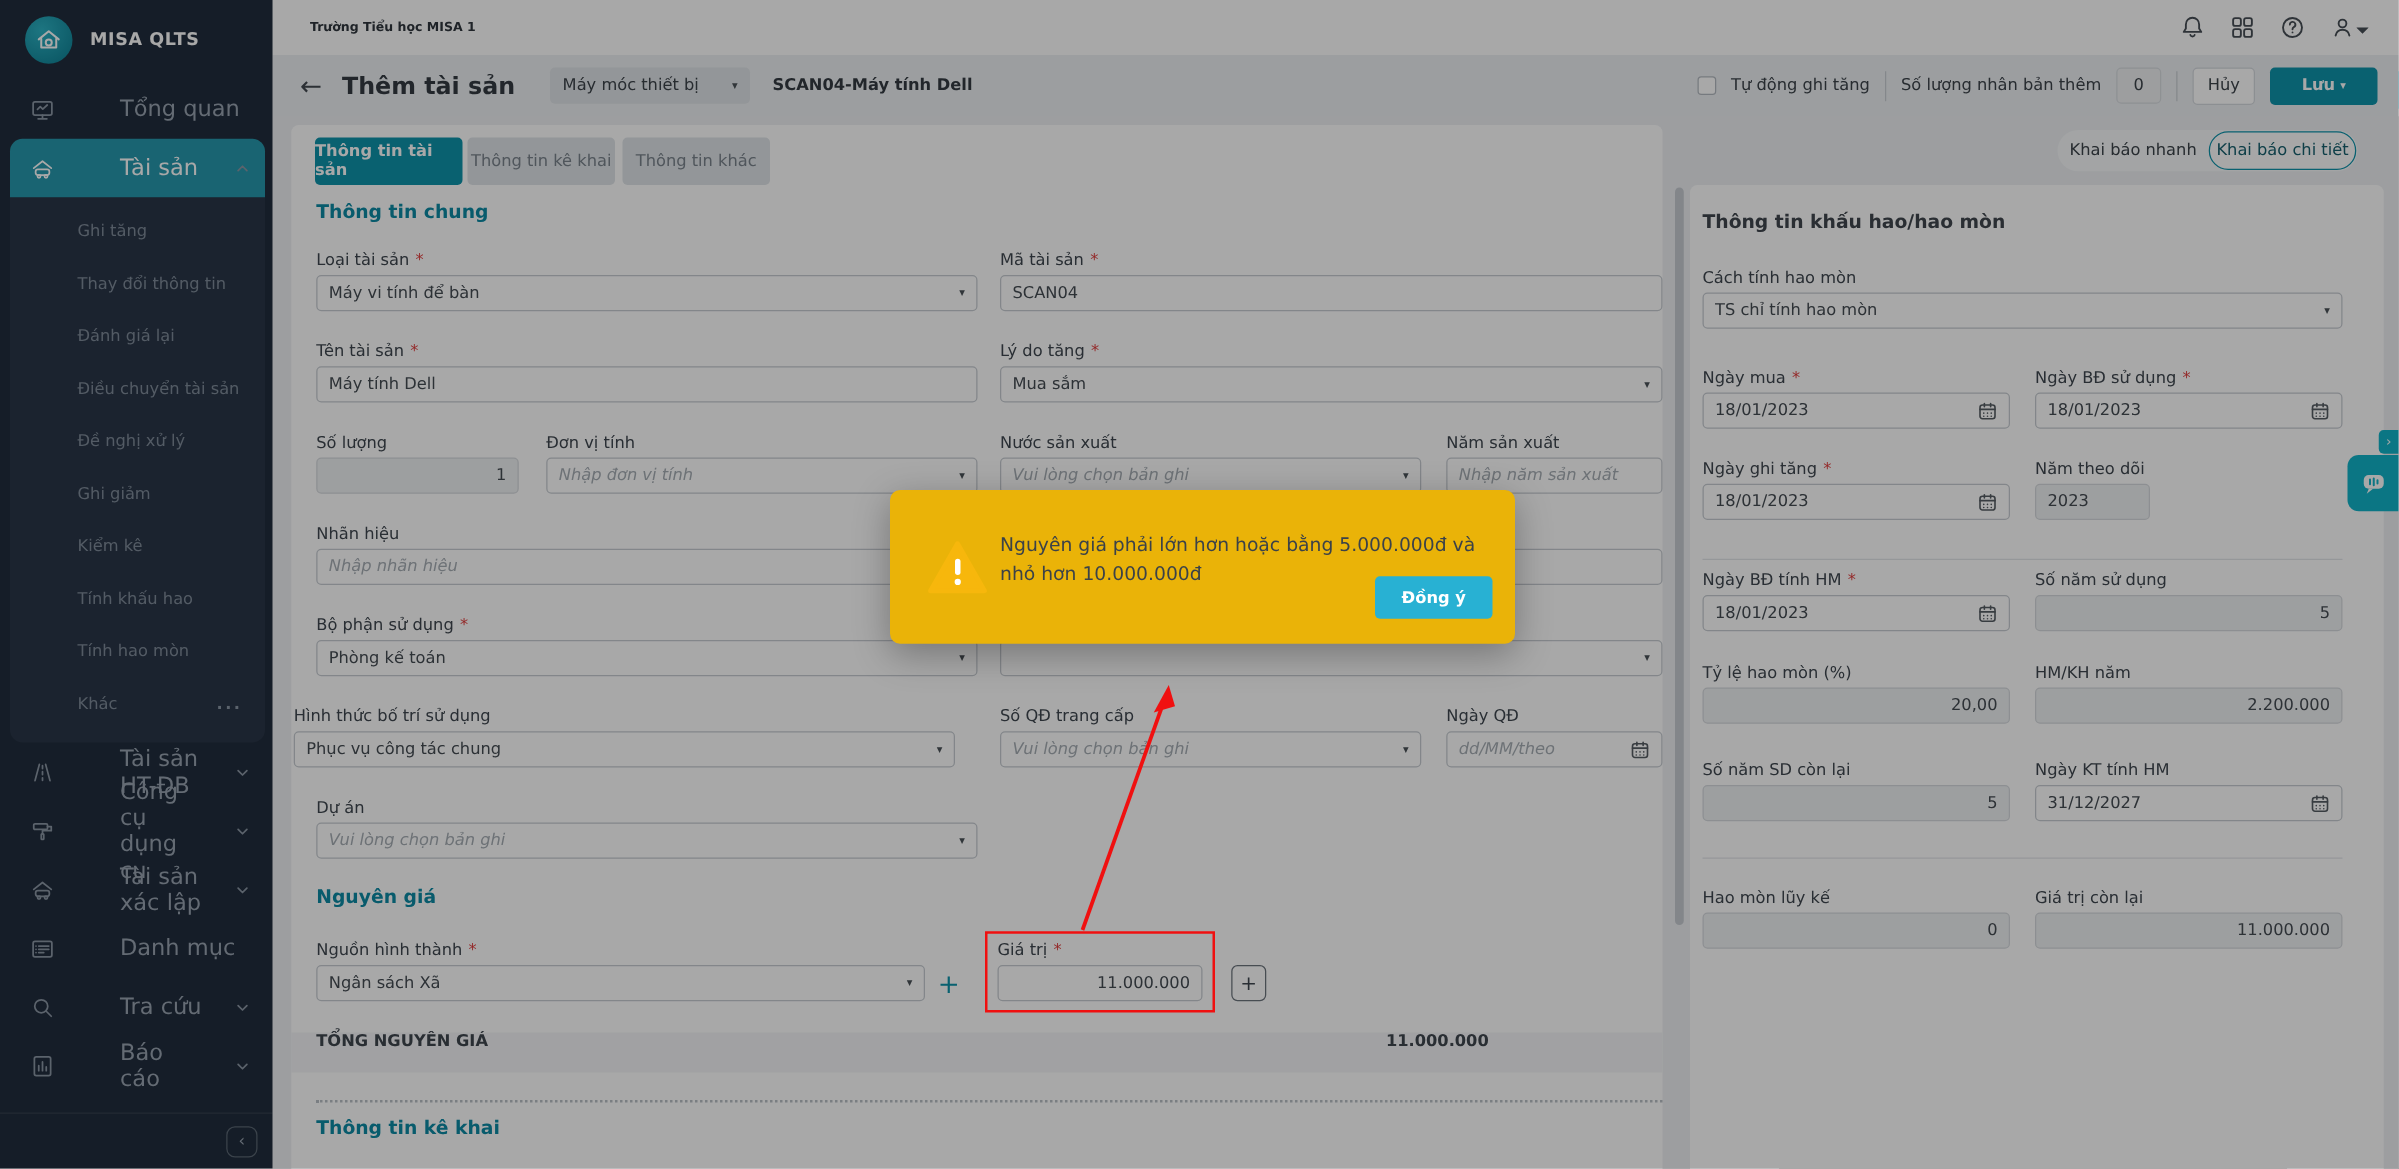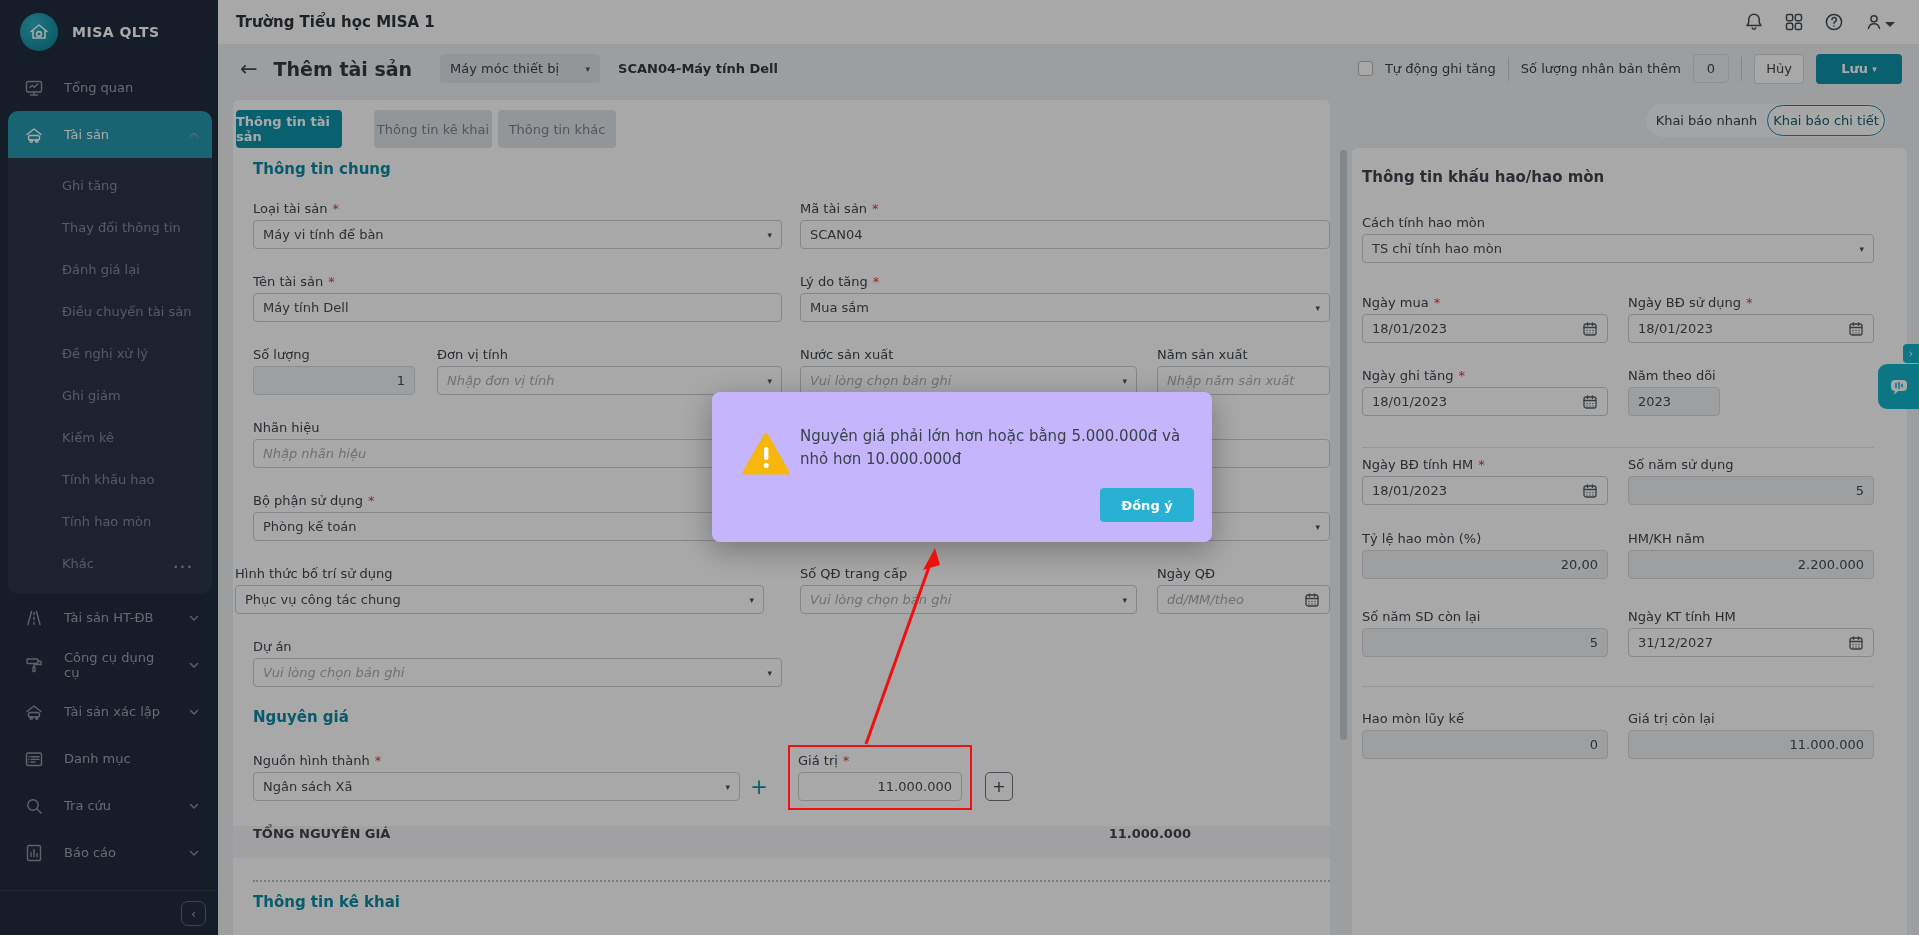--- a/index.html
+++ b/index.html
@@ -6,37 +6,37 @@
   *{box-sizing:border-box;font-family:"DejaVu Sans","Liberation Sans",sans-serif;}
   #app{position:relative;width:1919px;height:935px;background:#eef0f3;overflow:hidden;}
 
   
   #sidebar{position:absolute;left:0;top:0;width:218px;height:935px;background:#212d3d;color:#98a3b0;z-index:5;}
   #logo{height:64px;display:flex;align-items:center;padding-left:20px;gap:14px;}
   #logo .badge{width:38px;height:38px;border-radius:50%;background:radial-gradient(circle at 35% 30%,#2db3c4,#0d7e93);display:flex;align-items:center;justify-content:center;}
   #logo .brand{color:#fff;font-size:14px;font-weight:bold;letter-spacing:.5px;}
   .sitem{height:47px;display:flex;align-items:center;margin:0 6px 0 8px;padding:0 12px 0 16px;gap:20px;border-radius:8px;cursor:pointer;}
   .sitem .icn{width:20px;height:20px;color:#8b96a4;flex:0 0 20px;}
-  .sitem .lbl{flex:1;font-size:13px;}
+  .sitem .lbl{flex:1;font-size:18px;margin-left:32px;}
   .sitem.active{background:#2798ad;color:#fff;border-radius:10px 10px 0 0;}
   .sitem.active .icn{color:#fff;}
   .subwrap{margin:0 6px 0 8px;background:#2a3648;border-radius:0 0 10px 10px;padding:6px 0 10px 0;}
   .ssub{height:42px;display:flex;align-items:center;padding:0 18px 0 54px;font-size:13px;color:#7f8b99;cursor:pointer;}
   .ssub .lbl{flex:1;}
   .chev{width:12px;height:12px;color:#8b96a4;}
   .chev.up svg{transform:rotate(180deg);}
   .dots{color:#8b96a4;letter-spacing:2px;font-weight:bold;}
   #side-divider{position:absolute;left:0;right:0;bottom:44px;border-top:1px solid rgba(255,255,255,.09);}
   #collapse-btn{position:absolute;right:12px;bottom:9px;width:25px;height:25px;border:1px solid #5a6673;border-radius:7px;color:#9aa5b2;display:flex;align-items:center;justify-content:center;font-size:13px;cursor:pointer;}
   svg{display:block}
   .icn svg,.chev svg{width:100%;height:100%;stroke:currentColor;fill:none;stroke-width:1.4;stroke-linecap:round;stroke-linejoin:round;}
 
   
   #topbar{position:absolute;left:218px;top:0;right:0;height:44px;background:#fff;display:flex;align-items:center;z-index:4;}
-  #topbar .title{margin-left:18px;font-size:15px;font-weight:bold;color:#2f363d;}
+  #topbar .title{margin-left:30px;font-size:10px;font-weight:bold;color:#2f363d;}
   #topbar .spacer{flex:1;}
   .tico{width:22px;height:22px;margin-right:18px;color:#474e55;cursor:pointer;}
   .tico svg{width:22px;height:22px;stroke:currentColor;fill:none;stroke-width:1.5;stroke-linecap:round;stroke-linejoin:round;}
   #user-caret{width:10px;height:10px;margin:6px 24px 0 -8px;color:#474e55;cursor:pointer;}
   #user-caret svg{width:10px;height:10px;fill:currentColor;stroke:none;}
 
   
   #header2{position:absolute;left:218px;top:44px;right:0;height:49px;background:#edf0f3;display:flex;align-items:center;z-index:4;}
   #back{margin-left:22px;font-size:21px;color:#434a51;cursor:pointer;}
   #page-title{margin-left:16px;font-size:19px;font-weight:bold;color:#343b42;}
@@ -92,21 +92,21 @@
   
   #panel-title{position:absolute;left:1362px;top:168px;font-size:15px;font-weight:bold;color:#40474e;z-index:2;}
   .pdiv{position:absolute;left:1362px;width:512px;border-top:1px solid #e3e6e9;z-index:2;}
 
   
   #expand-tab{position:absolute;right:0;top:344px;width:16px;height:19px;background:#12b4c8;border-radius:4px 0 0 4px;color:#fff;font-size:11px;display:flex;align-items:center;justify-content:center;z-index:3;cursor:pointer;}
   #chat-widget{position:absolute;right:0;top:364px;width:41px;height:45px;background:#12b4c8;border-radius:9px 0 0 9px;display:flex;align-items:center;justify-content:center;z-index:3;cursor:pointer;}
 
   
   #overlay{position:absolute;inset:0;background:rgba(0,0,0,.34);z-index:50;}
-  #modal{position:absolute;left:712px;top:392px;width:500px;height:150px;background:#c4b5fd;border-radius:8px;box-shadow:0 8px 30px rgba(0,0,0,.3);z-index:60;}
+  #modal{position:absolute;left:712px;top:392px;width:500px;height:123px;background:#eab308;border-radius:8px;box-shadow:0 8px 30px rgba(0,0,0,.3);z-index:60;}
   #modal .warn{position:absolute;left:30px;top:40px;width:48px;height:44px;}
   #modal .msg{position:absolute;left:88px;top:33px;width:390px;font-size:15px;line-height:23px;color:#3b4249;}
   #ok-btn{position:absolute;right:18px;bottom:20px;width:94px;height:34px;background:#28b1d3;border-radius:4px;display:flex;align-items:center;justify-content:center;font-size:13px;font-weight:bold;color:#fff;cursor:pointer;}
   #red-box{position:absolute;left:788px;top:745px;width:184px;height:65px;border:2px solid #f01010;z-index:70;pointer-events:none;}
   #arrow-svg{position:absolute;inset:0;z-index:70;pointer-events:none;}
 </style>
 </head>
 <body>
 
 <div id="app">
@@ -331,21 +331,21 @@
         <span class="caret">▾</span>
       </span>
     </span>
   </div>
   <div id="edge-tab"></div>
 
   <div id="main-card"></div>
   <div id="panel-card"></div>
   <div id="scroll-thumb"></div>
 
-  <div class="tab active" style="left:236px;width:106px">Thông tin tài sản</div>
+  <div class="tab active" style="left:252px;width:118px">Thông tin tài sản</div>
   <div class="tab idle" style="left:374px;width:118px">Thông tin kê khai</div>
   <div class="tab idle" style="left:498px;width:118px">Thông tin khác</div>
 
   <div id="view-toggle">
     <span id="view-quick">Khai báo nhanh</span>
     <span id="view-detail">Khai báo chi tiết</span>
   </div>
 
   <div class="sect" style="left:253px;top:160px">Thông tin chung</div>
 

